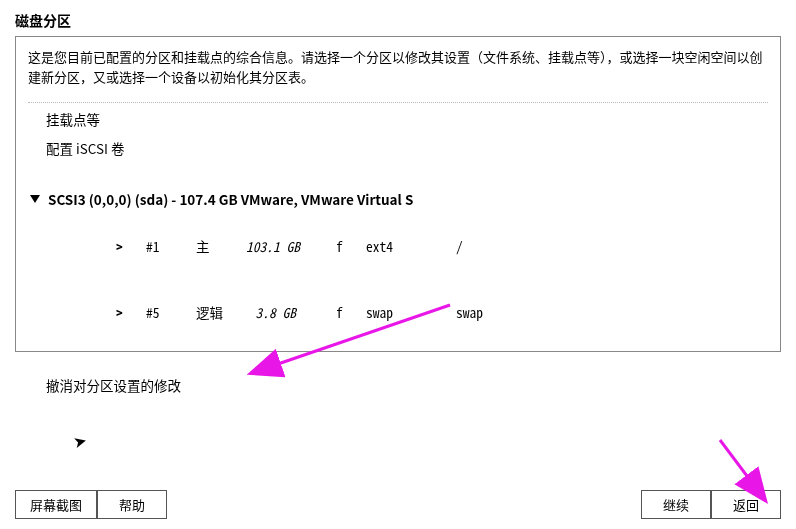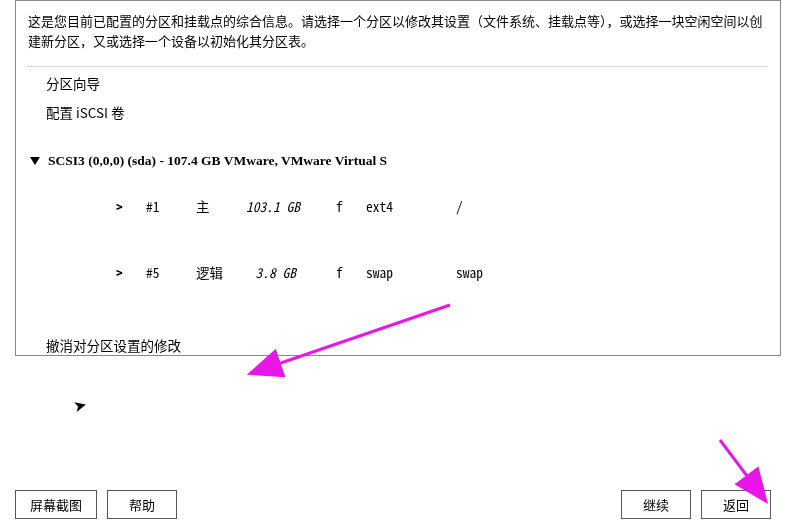--- a/index.html
+++ b/index.html
@@ -18,21 +18,21 @@
   }
   .title {
     font-weight: bold;
     padding: 10px 15px 6px 15px;
     font-size: 14px;
   }
   .panel {
     margin: 0 15px;
     border: 1px solid #888;
     padding: 10px 0 0 0;
-    height: 356px;
+    height: 316px;
     position: relative;
   }
   .intro {
     padding: 0 12px 8px 12px;
     line-height: 1.5;
     font-size: 13px;
   }
   .listarea {
     margin: 8px 12px 0 12px;
     border: 1px dotted #bbb;
@@ -48,21 +48,20 @@
     font-size: 13.5px;
     line-height: 1.55;
     cursor: default;
   }
   .disk-header {
     padding: 6px 4px 4px 2px;
     font-weight: bold;
     font-size: 13.5px;
     display: flex;
     align-items: center;
-    font-family: Liberation Serif, serif;
   }
   .triangle {
     display: inline-block;
     width: 0; height: 0;
     border-left: 5px solid transparent;
     border-right: 5px solid transparent;
     border-top: 8px solid #000;
     margin-right: 8px;
   }
   .part-row {
@@ -88,48 +87,48 @@
     padding: 6px 15px 10px 15px;
     display: flex;
     align-items: center;
   }
   .btn {
     border: 1px solid #555;
     background: #fff;
     padding: 4px 14px;
     font-size: 13px;
     font-family: inherit;
-    margin-right: 10px;
     cursor: pointer;
     min-width: 70px;
   }
   .footer .spacer-grow { flex: 1; }
   .cursor-arrow {
     position: absolute;
     font-size: 18px;
     color: #000;
     pointer-events: none;
     transform: rotate(-15deg);
   }
   .cursor-arrow.small { font-size: 16px; }
   
   .arrow-svg { position:absolute; pointer-events:none; }
 </style>
 </head>
 <body>
 
 <div class="window">
 
+  <div class="title">磁盘分区</div>
 
   <div class="panel">
     <div class="intro">这是您目前已配置的分区和挂载点的综合信息。请选择一个分区以修改其设置（文件系统、挂载点等），或选择一块空闲空间以创建新分区，又或选择一个设备以初始化其分区表。</div>
 
     <div class="listarea">
 
-      <div class="row">分区向导</div>
+      <div class="row">挂载点等</div>
       <div class="row">配置 iSCSI 卷</div>
 
       <div class="spacer"></div>
 
       <div class="disk-header">
         <span class="triangle"></span>
         <span>SCSI3 (0,0,0) (sda) - 107.4 GB VMware, VMware Virtual S</span>
       </div>
 
       <div class="part-row">

